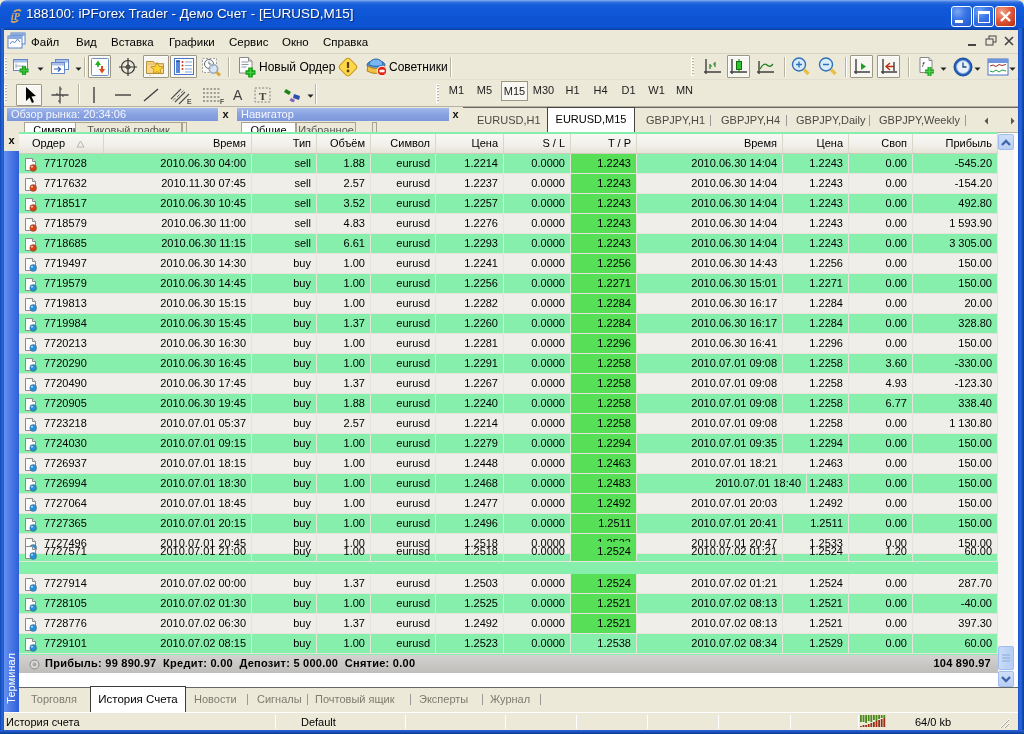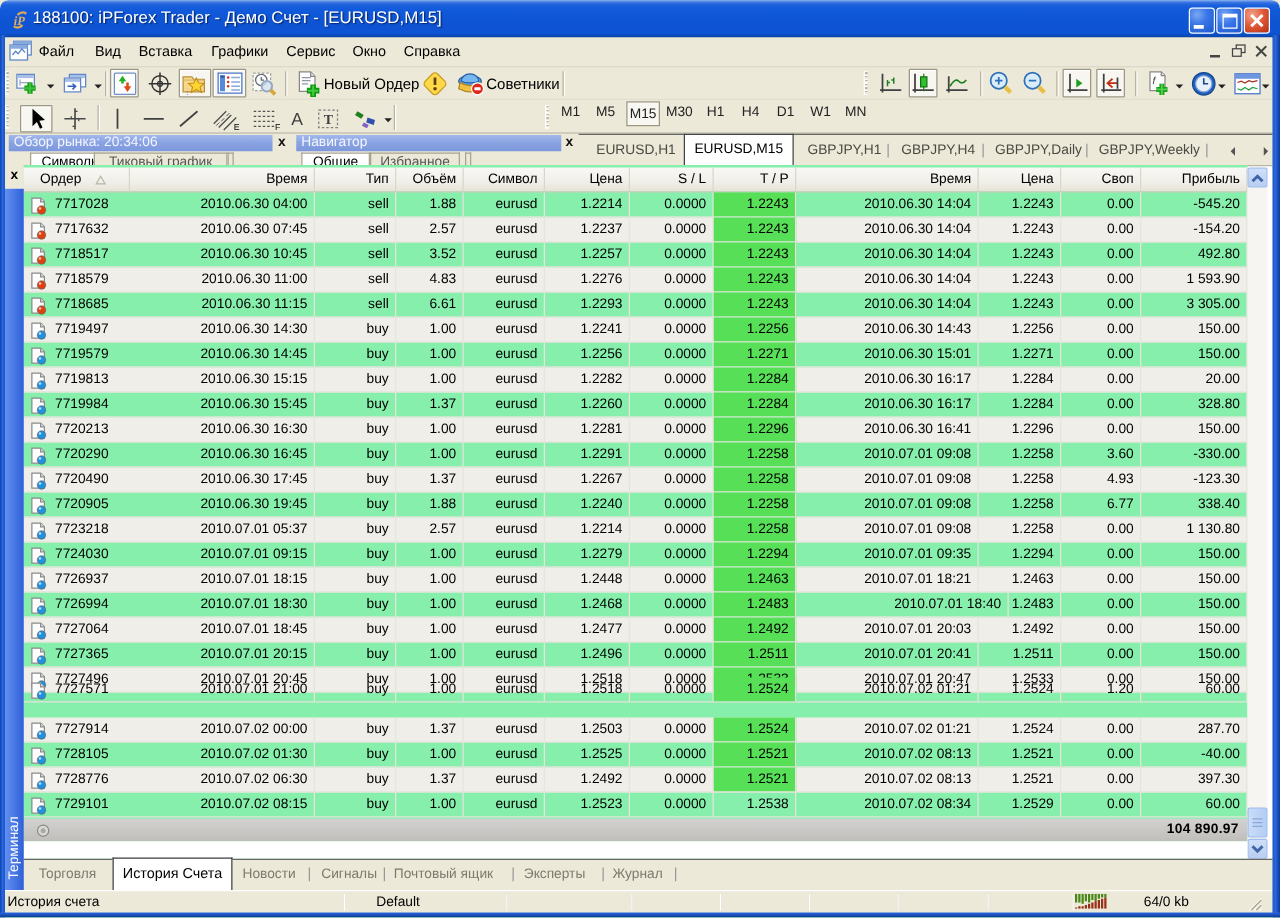--- a/index.html
+++ b/index.html
@@ -431,21 +431,21 @@
     </div>
     <div class="pcap-x" style="left:215px;">x</div>
     <div class="ptab on" style="left:20px;width:66px;">Символы</div>
     <div class="ptab" style="left:71px;width:107px;">Тиковый график</div>
     <div class="ptab" style="left:178px;width:5px;"></div>
     <div class="pcap" style="left:233px;width:212px;">
       <span class="pcap-txt">Навигатор</span>
     </div>
     <div class="pcap-x" style="left:445px;">x</div>
     <div class="ptab on" style="left:237px;width:55px;">Общие</div>
-    <div class="ptab" style="left:292px;width:72px;">Избранное</div>
+    <div class="ptab" style="left:292px;width:60px;">Избранное</div>
     <div class="ptab" style="left:368px;width:5px;"></div>
     <div style="position:absolute;left:459px;top:0px;width:555px;height:1px;background:#666;"></div>
     <div class="ctab" style="left:473px;">EURUSD,H1</div>
     <div class="ctab" style="left:642px;">GBPJPY,H1</div>
     <div class="ctab" style="left:717px;">GBPJPY,H4</div>
     <div class="ctab" style="left:792px;">GBPJPY,Daily</div>
     <div class="ctab" style="left:875px;">GBPJPY,Weekly</div>
     <div class="ctab on" style="left:543px;width:88px;">EURUSD,M15</div>
     <div class="ctab-sep" style="left:706px;"></div>
     <div class="ctab-sep" style="left:782px;"></div>
@@ -500,21 +500,21 @@
       <span class="tcell" style="left:894px;width:85px;">-545.20</span>
     </div>
 <div class="trow alt" style="top:42px;">
       <svg class="doc-ic" width="15" height="15" viewBox="0 0 15 15">
         <path d="M2.5 1.5 h7 l3 3 v9 h-10 z" fill="#fdfdfd" stroke="#8a8a8a"></path>
         <path d="M9.5 1.5 v3 h3" fill="#e8e8e8" stroke="#8a8a8a"></path>
         <circle cx="10.2" cy="11" r="3.4" fill="#e04010" stroke="#606060" stroke-width="0.5"></circle>
         <circle cx="9" cy="9.8" r="1" fill="#fff" opacity="0.7"></circle>
       </svg>
       <span class="ordnum">7717632</span>
-      <span class="tcell" style="left:85px;width:148px;">2010.06.30 07:45</span>
+      <span class="tcell" style="left:85px;width:148px;">2010.11.30 07:45</span>
       <span class="tcell" style="left:233px;width:65px;">sell</span>
       <span class="tcell" style="left:298px;width:54px;">2.57</span>
       <span class="tcell" style="left:352px;width:65px;">eurusd</span>
       <span class="tcell" style="left:417px;width:68px;">1.2237</span>
       <span class="tcell" style="left:485px;width:67px;">0.0000</span>
       <span class="tcell tp-green" style="left:552px;width:66px;">1.2243</span>
       <span class="tcell" style="left:618px;width:146px;">2010.06.30 14:04</span>
       <span class="tcell" style="left:764px;width:66px;">1.2243</span>
       <span class="tcell" style="left:830px;width:64px;">0.00</span>
       <span class="tcell" style="left:894px;width:85px;">-154.20</span>
@@ -977,20 +977,21 @@
       <span class="tcell" style="left:618px;width:146px;">2010.07.02 08:34</span>
       <span class="tcell" style="left:764px;width:66px;">1.2529</span>
       <span class="tcell" style="left:830px;width:64px;">0.00</span>
       <span class="tcell" style="left:894px;width:85px;">60.00</span>
     </div>
 <div id="summary" class="abs" style="left:0;top:523px;">
 <svg style="position:absolute;left:10px;top:4px;" width="11" height="11">
         <circle cx="5.5" cy="5.5" r="4.5" fill="#d8d8d4" stroke="#888"></circle>
         <circle cx="5.5" cy="5.5" r="2" fill="#a8a8a4"></circle>
       </svg>
+<b style="left:26px;">Прибыль: 99 890.97&nbsp;&nbsp;Кредит: 0.00&nbsp;&nbsp;Депозит: 5 000.00&nbsp;&nbsp;Снятие: 0.00</b>
 <b style="right:7px;">104 890.97</b>
 </div>
 </div>
 <div id="vscroll">
  <div class="sbtn" style="top:0;">
       <svg width="14" height="14" style="position:absolute;left:0px;top:1px;">
         <path d="M3 9 L7 5 L11 9" stroke="#4065a8" stroke-width="2.4" fill="none"></path>
       </svg>
     </div>
  <div class="sbtn" style="top:537px;">

